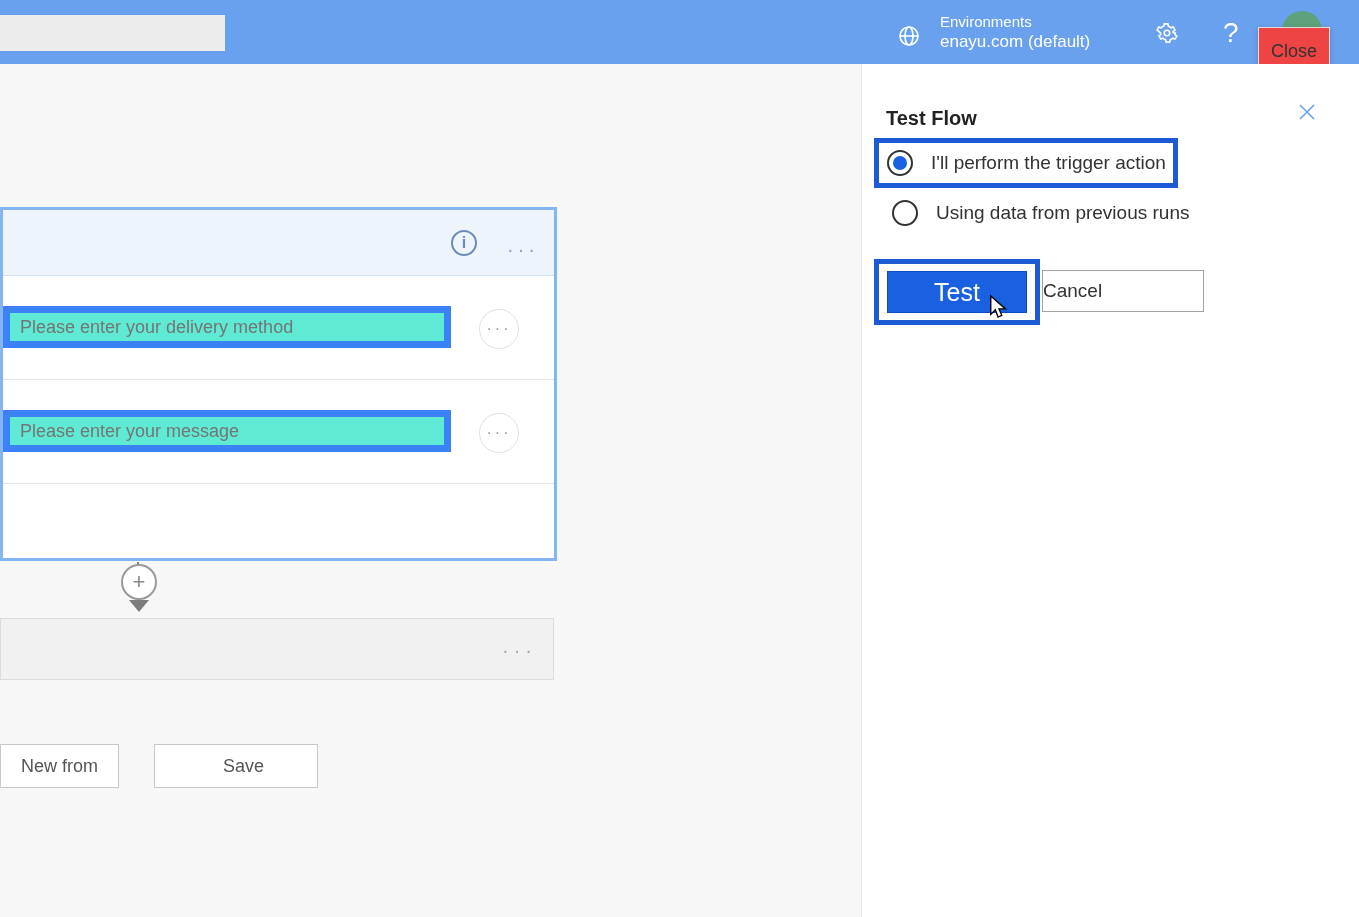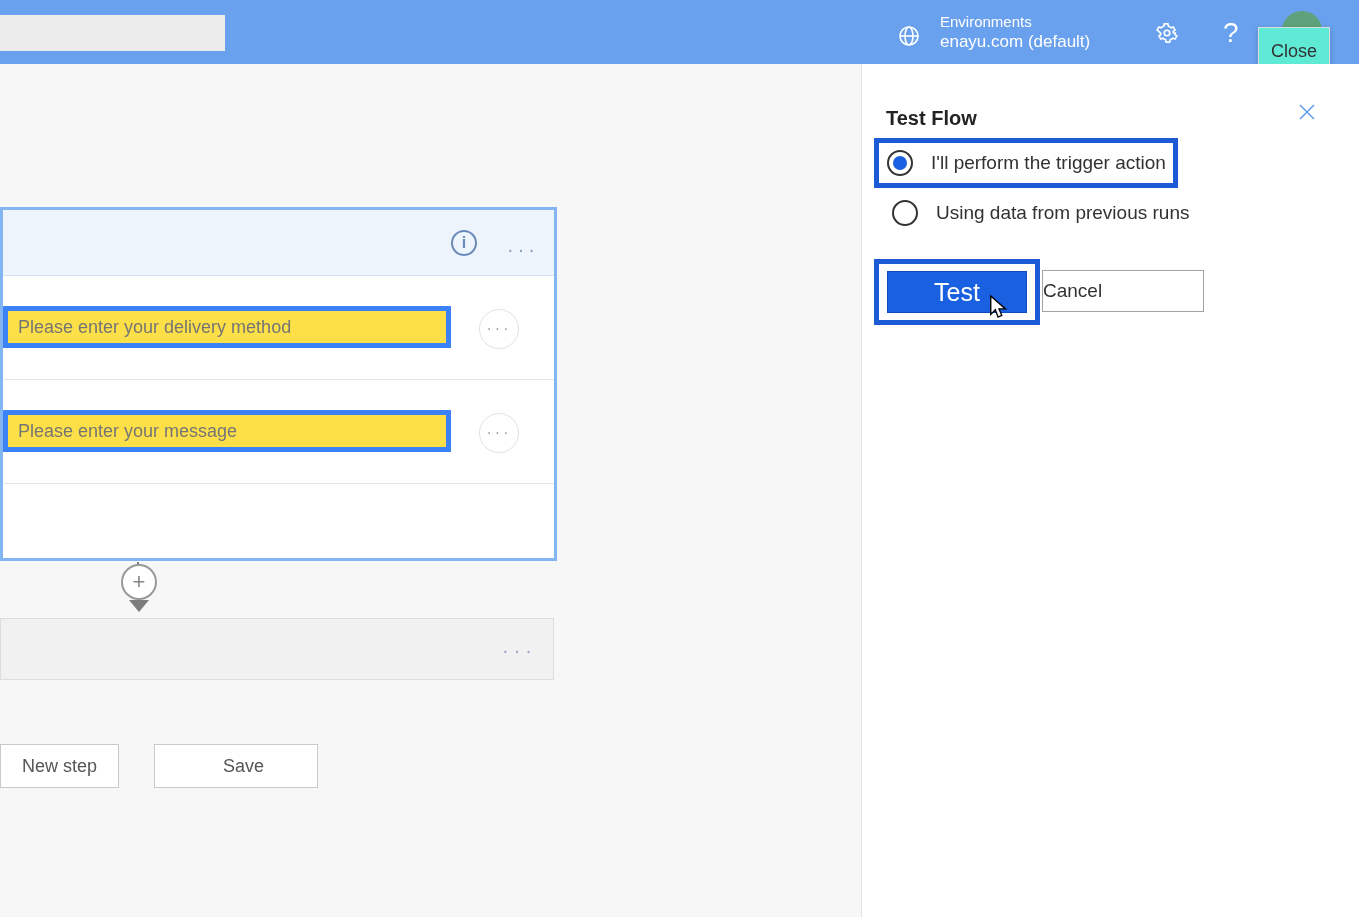--- a/index.html
+++ b/index.html
@@ -6,34 +6,34 @@
     html, body { width: 1359px; height: 917px; overflow: hidden; background: #fff; }
 
     
     .topbar { position: absolute; left: 0; top: 0; width: 1359px; height: 64px; background: #6aa1ee; }
     .search-box { position: absolute; left: 0; top: 15px; width: 225px; height: 36px; background: #ececec; }
     .env-icon { position: absolute; left: 897px; top: 24px; width: 24px; height: 24px; color: #fff; }
     .env-text { position: absolute; left: 940px; top: 12px; color: #fff; font-size: 15px; line-height: 20px; }
     .env-text .env-name { font-size: 17px; }
     .gear { position: absolute; left: 1156px; top: 22px; width: 22px; height: 22px; color: #fff; }
     .help { position: absolute; left: 1223px; top: 17px; font-size: 28px; color: #fff; }
-    .close-tooltip { position: absolute; left: 1258px; top: 27px; width: 72px; height: 48px; background: #5eead4; border: 1px solid #ddd; box-shadow: 0 2px 6px rgba(0,0,0,.2); display: flex; align-items: center; justify-content: center; font-size: 18px; color: #333; text-align: right; }
+    .close-tooltip { position: absolute; left: 1258px; top: 27px; width: 72px; height: 48px; background: #ef4444; border: 1px solid #ddd; box-shadow: 0 2px 6px rgba(0,0,0,.2); display: flex; align-items: center; justify-content: center; font-size: 18px; color: #333; text-align: right; }
     .close-tooltip::after { content: ''; position: absolute; bottom: -10px; left: 50%; transform: translateX(-50%); border: 6px solid transparent; border-top-color: #fff; }
 
     
     .canvas { position: absolute; left: 0; top: 64px; width: 861px; height: 853px; background: #f7f7f7; }
 
     
     .card1 { position: absolute; left: 0; top: 143px; width: 557px; height: 354px; background: #fff; border: 3px solid #83b5f3; }
     .card1-head { height: 66px; background: #eef4fc; border-bottom: 1px solid #d0e0f5; position: relative; }
     .info-icon { position: absolute; left: 448px; top: 20px; width: 26px; height: 26px; border: 2px solid #6a8bb9; border-radius: 50%; display: flex; align-items: center; justify-content: center; color: #6a8bb9; font-size: 16px; font-weight: 700; cursor: pointer; }
     .head-more { position: absolute; left: 504px; top: 28px; letter-spacing: 4px; color: #8aa0c3; font-size: 20px; cursor: pointer; }
 
     .field-row { position: relative; height: 104px; border-bottom: 1px solid #e5e5e5; }
-    .field-input { position: absolute; left: 0; top: 30px; width: 448px; height: 42px; border: 5px solid #3b82f6; background: #fde047; padding: 0 10px; font-size: 18px; color: #707070; outline: none; }
+    .field-input { position: absolute; left: 0; top: 30px; width: 448px; height: 42px; border: 7px solid #3b82f6; background: #5eead4; padding: 0 10px; font-size: 18px; color: #707070; outline: none; }
     .row-more { position: absolute; left: 476px; top: 33px; width: 40px; height: 40px; border: 1px solid #e1e1e1; border-radius: 50%; display: flex; align-items: center; justify-content: center; letter-spacing: 3px; color: #9c9c9c; cursor: pointer; }
 
     
     .add-btn { position: absolute; left: 121px; top: 500px; width: 36px; height: 36px; border: 2px solid #999; border-radius: 50%; background: #fff; display: flex; align-items: center; justify-content: center; color: #888; font-size: 22px; cursor: pointer; z-index: 2; }
     .arrow-line { position: absolute; left: 137px; top: 498px; width: 2px; height: 42px; background: #7d7d7d; }
     .arrow-head { position: absolute; left: 129px; top: 536px; width: 0; height: 0; border-left: 10px solid transparent; border-right: 10px solid transparent; border-top: 12px solid #7d7d7d; }
 
     
     .card2 { position: absolute; left: 0; top: 554px; width: 554px; height: 62px; background: #f1f1f1; border: 1px solid #dcdcdc; position: absolute; }
     .card2-more { position: absolute; right: 16px; top: 20px; letter-spacing: 5px; color: #9ba6c0; font-size: 20px; cursor: pointer; }
@@ -110,21 +110,21 @@
 
   <div class="arrow-line"></div>
   <div class="add-btn">+</div>
   <div class="arrow-head"></div>
 
   <div class="card2">
     <span class="card2-more">···</span>
   </div>
 
   <div class="btn-newstep">
-    <span>New step</span>
+    <span>New from</span>
   </div>
   <div class="btn-save">
     <span>Save</span>
   </div>
 </div>
 
 <div class="panel">
   <div class="panel-title">Test Flow</div>
   <span class="panel-x">
     <svg viewBox="0 0 24 24" width="24" height="24" stroke="currentColor" stroke-width="1.6" fill="none">

